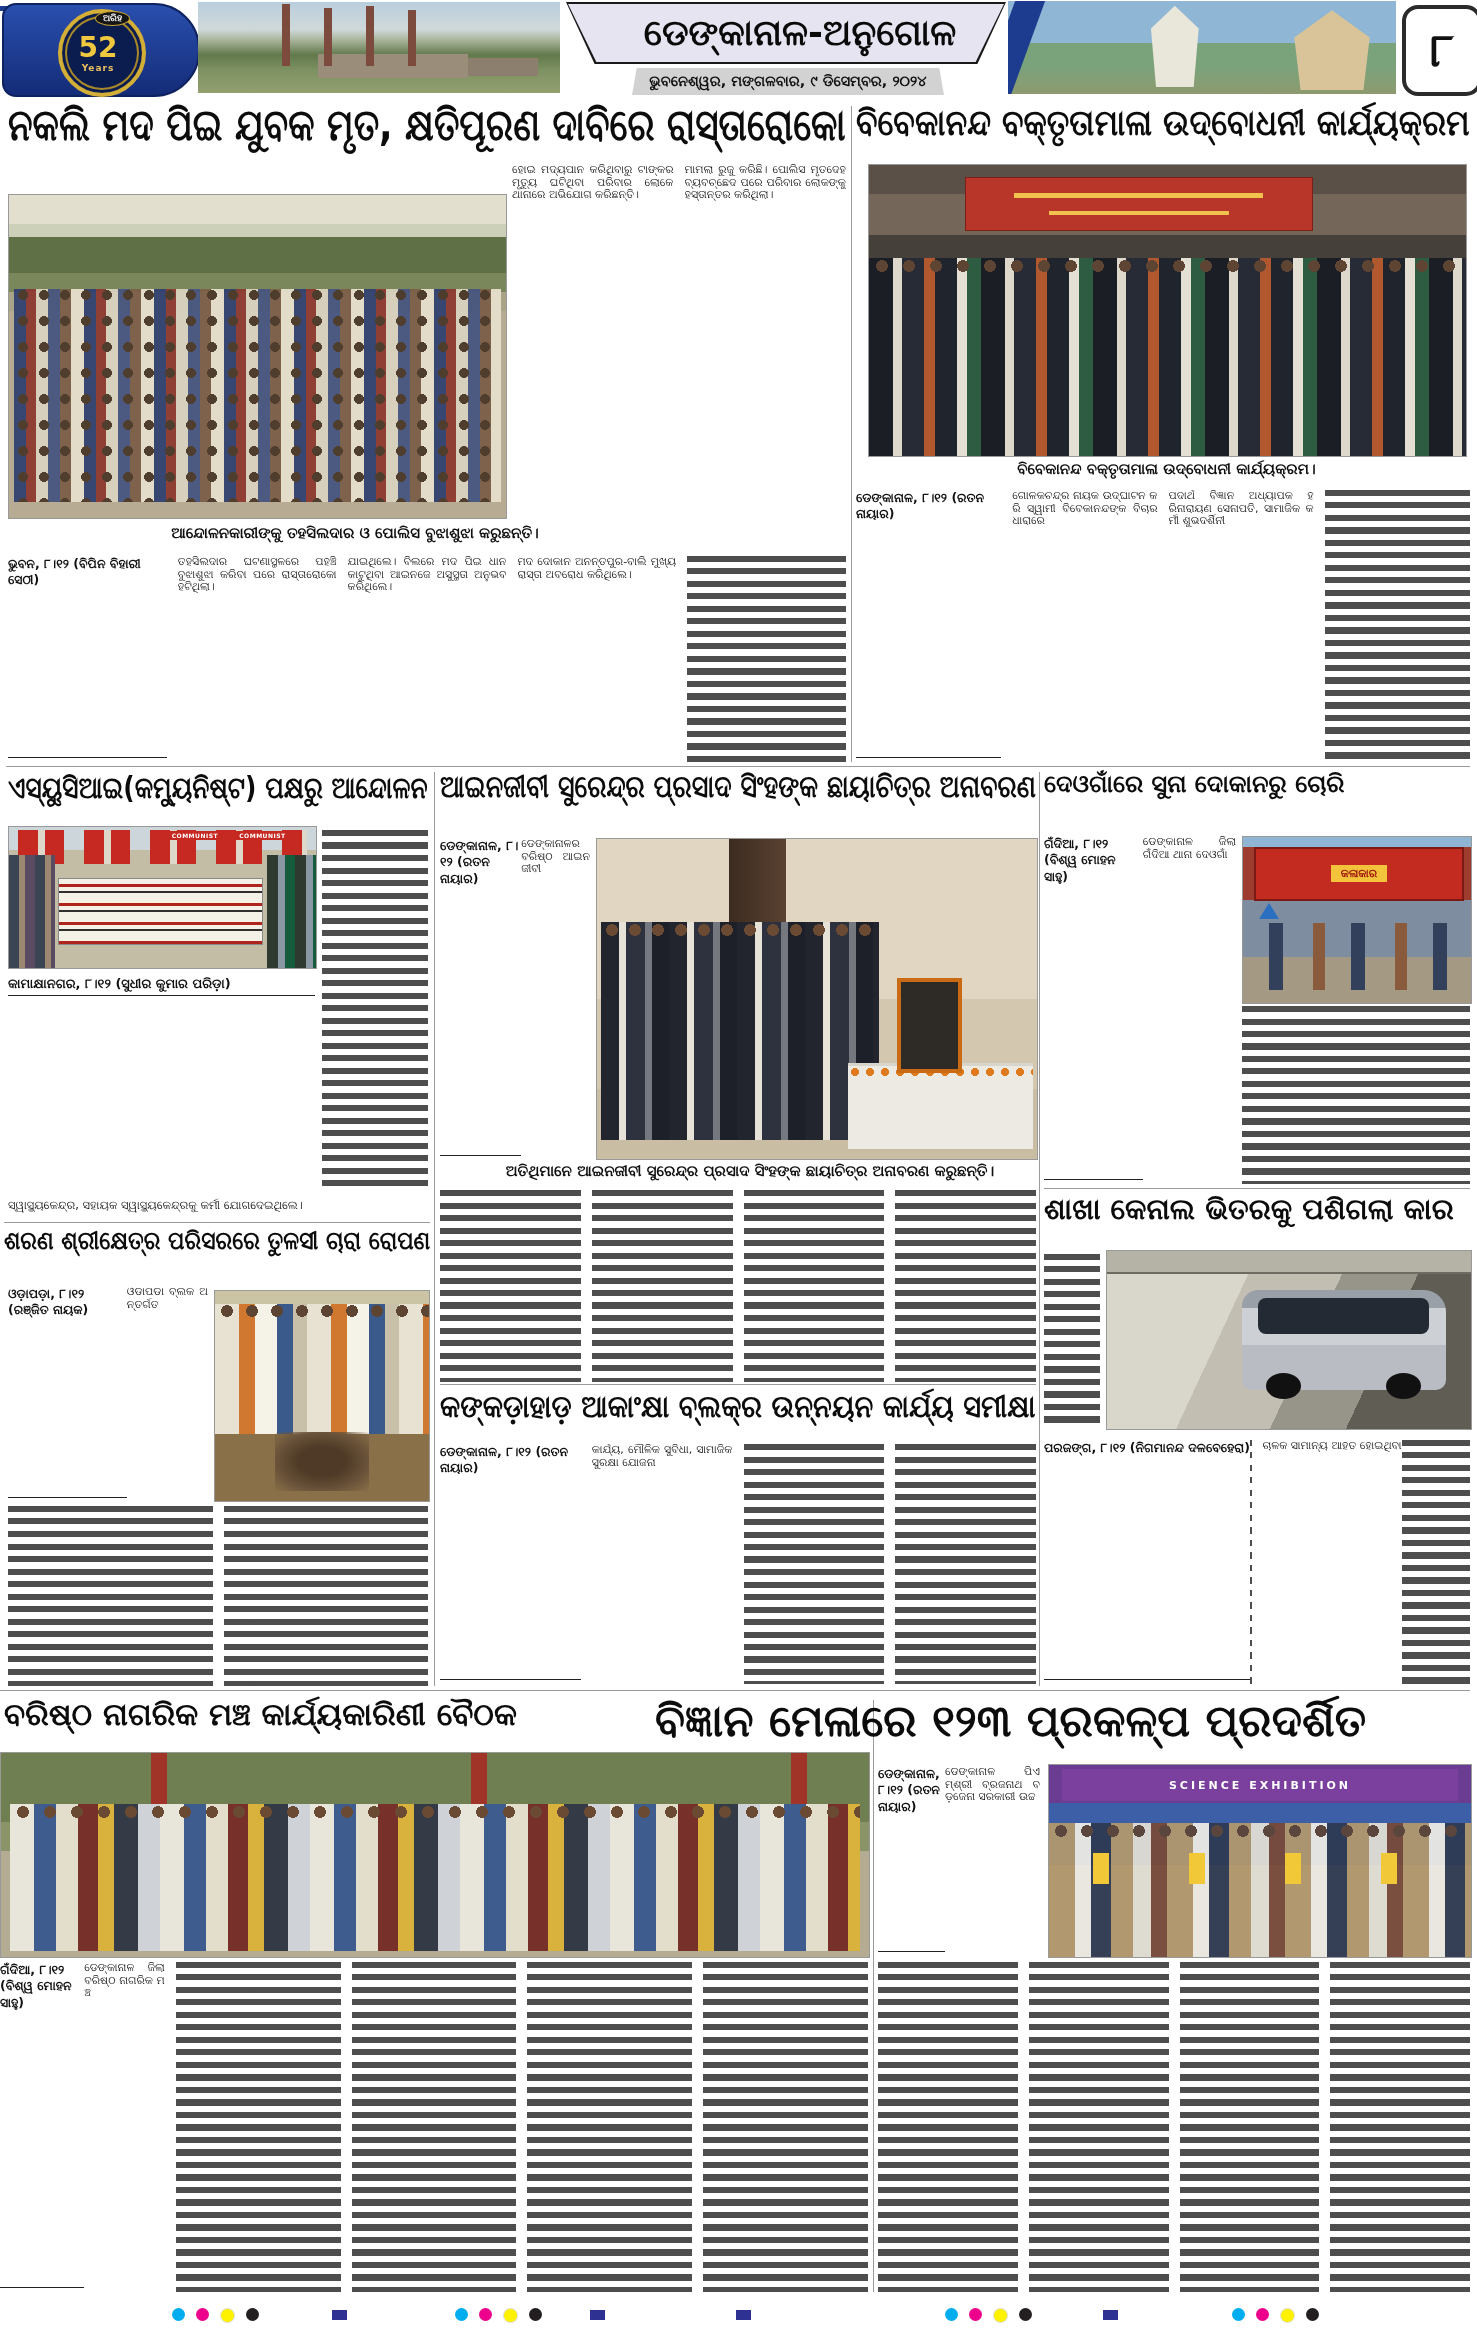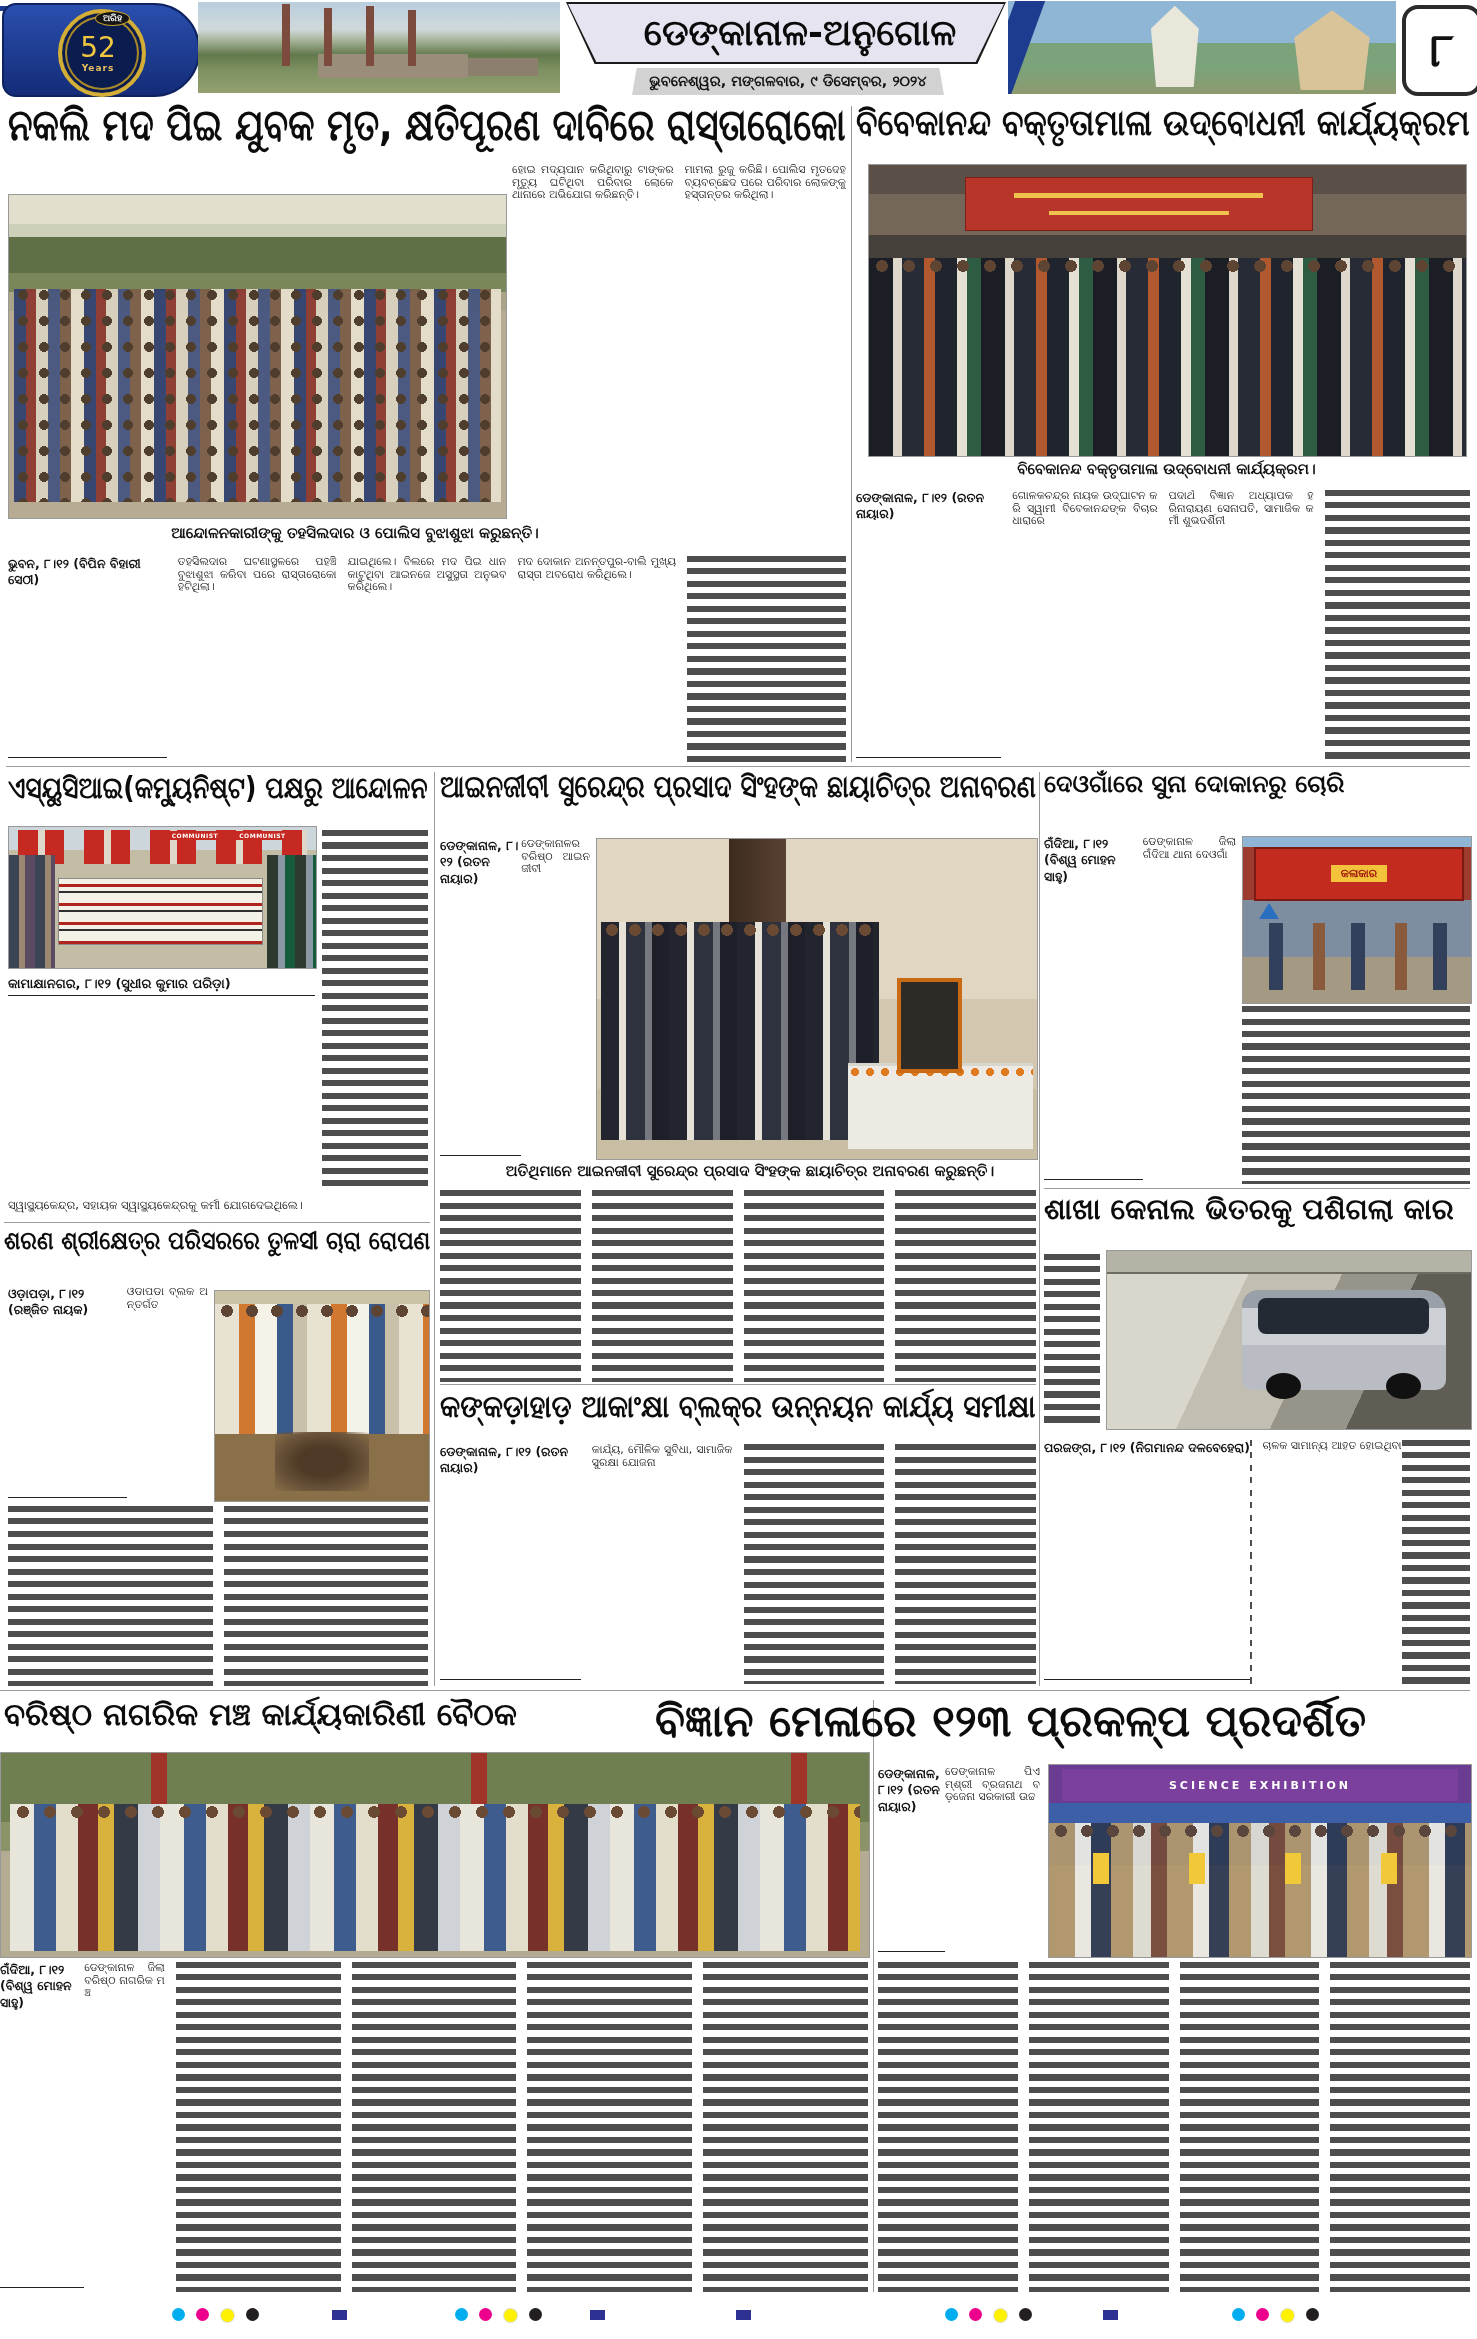--- a/index.html
+++ b/index.html
@@ -19,21 +19,21 @@
   .fill{flex:1;background:repeating-linear-gradient(180deg,#3a3a3a 0px,#3a3a3a 6px,#ffffff 6px,#ffffff 12.5px);opacity:.9;}
   .tailline{position:absolute;font-size:11.5px;color:#1a1a1a;white-space:nowrap;transform-origin:left center;}
   
   .vrule{position:absolute;width:1px;background:#9a9a9a;}
   .hrule{position:absolute;height:1px;background:#9a9a9a;}
   
   .photo{position:absolute;overflow:hidden;border:1px solid #999;text-align:center;}
   
   #badge{left:2px;top:3px;width:194px;height:90px;background:linear-gradient(180deg,#2a4fae,#142c78);border-radius:14px 46px 46px 14px;border:2px solid #0e2260;}
   #badge .ring{position:absolute;left:54px;top:4px;width:80px;height:80px;border-radius:50%;background:#0b1c4e;border:4px solid #d4af37;box-shadow:inset 0 0 0 3px #0b1c4e, inset 0 0 0 5px #a8892a;}
-  #badge .b52{position:absolute;left:54px;top:26px;width:80px;text-align:center;font-size:28px;font-weight:400;color:#f0c840;}
+  #badge .b52{position:absolute;left:54px;top:26px;width:80px;text-align:center;font-size:28px;font-weight:700;color:#f0c840;}
   #badge .byrs{position:absolute;left:54px;top:58px;width:80px;text-align:center;font-size:9px;font-weight:700;color:#e8c060;letter-spacing:1px;}
   #badge .bbrand{position:absolute;left:74px;top:6px;padding:1px 7px;background:#151515;border:1px solid #caa52f;border-radius:50%;color:#fff;font-size:9px;font-weight:700;margin-left:17px;}
   #ph-plant{left:198px;top:2px;width:362px;height:91px;background:linear-gradient(180deg,#b9cede 0%,#cfd9da 30%,#a8b49a 42%,#62794c 58%,#7e9162 75%,#93a070 100%);border:none;}
   #ph-plant .chims{position:absolute;inset:0;background-image:linear-gradient(#7d4b3e,#7d4b3e),linear-gradient(#7d4b3e,#7d4b3e),linear-gradient(#7d4b3e,#7d4b3e),linear-gradient(#7d4b3e,#7d4b3e),linear-gradient(#9a8d7a,#9a8d7a),linear-gradient(#8c7f6e,#8c7f6e);background-size:8px 62px,8px 58px,8px 60px,8px 56px,150px 24px,90px 18px;background-position:84px 2px,126px 6px,168px 4px,210px 8px,120px 52px,250px 56px;background-repeat:no-repeat;}
   #title-outer{left:566px;top:2px;width:440px;height:62px;background:#1a1a1a;clip-path:polygon(0 0,100% 0,93.5% 100%,6.5% 100%);}
   #title-inner{position:absolute;left:2px;top:2px;width:436px;height:58px;background:#e6e4f0;clip-path:polygon(0 0,100% 0,93.5% 100%,6.5% 100%);display:flex;align-items:center;justify-content:center;}
   #title-inner .t{font-size:36px;font-weight:700;color:#0a0a0a;white-space:nowrap;transform-origin:center center;margin-left:28px;}
   #date-strip{left:632px;top:68px;width:312px;height:27px;background:#d2d2d2;clip-path:polygon(1.5% 0,98.5% 0,100% 100%,0 100%);display:flex;align-items:center;justify-content:center;}
   #date-strip .t{font-size:14.5px;font-weight:700;color:#111;white-space:nowrap;transform-origin:center center;}
   #ph-temples{left:1008px;top:1px;width:388px;height:93px;background:linear-gradient(180deg,#8fb6d4 0 45%,#7aa37c 45% 70%,#8d9a6e 100%);border:none;}

